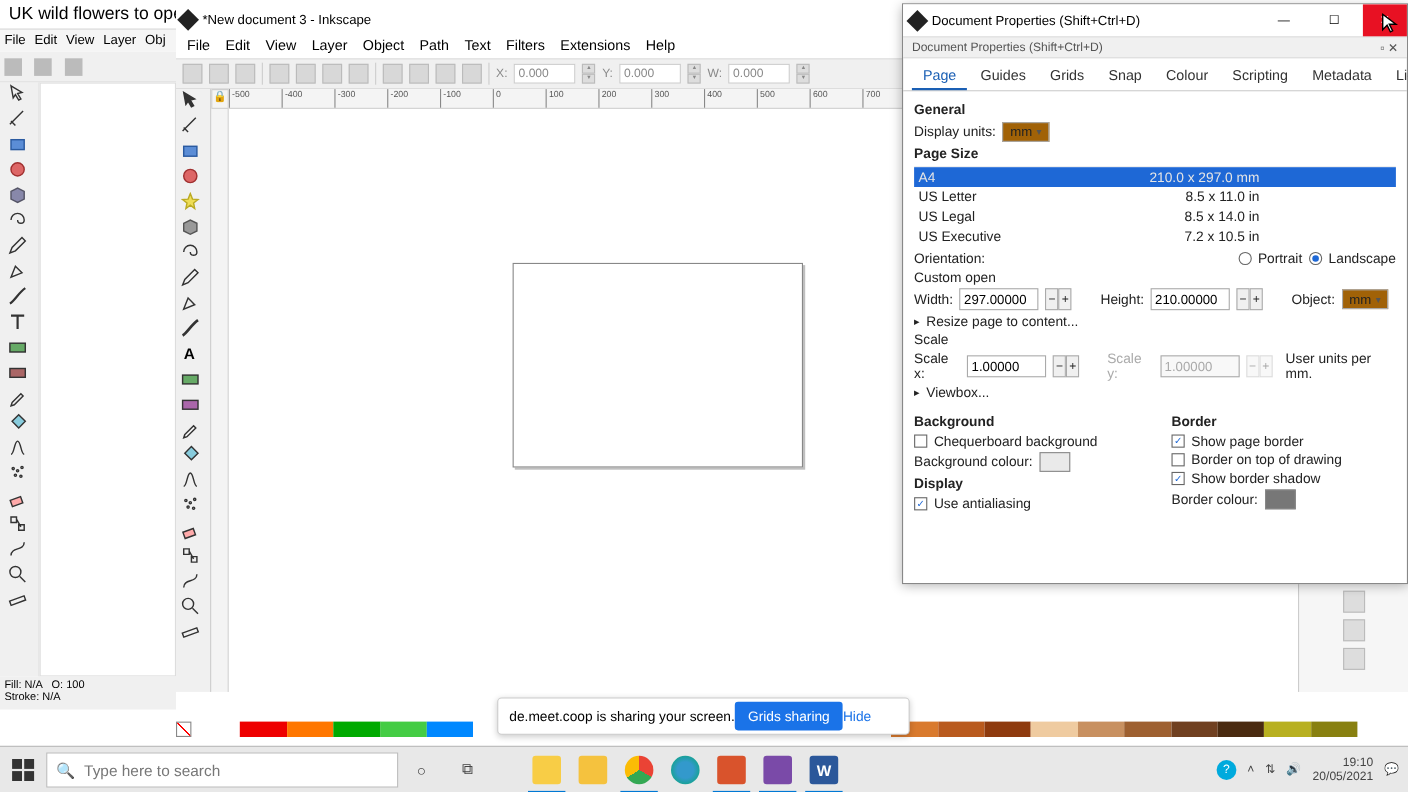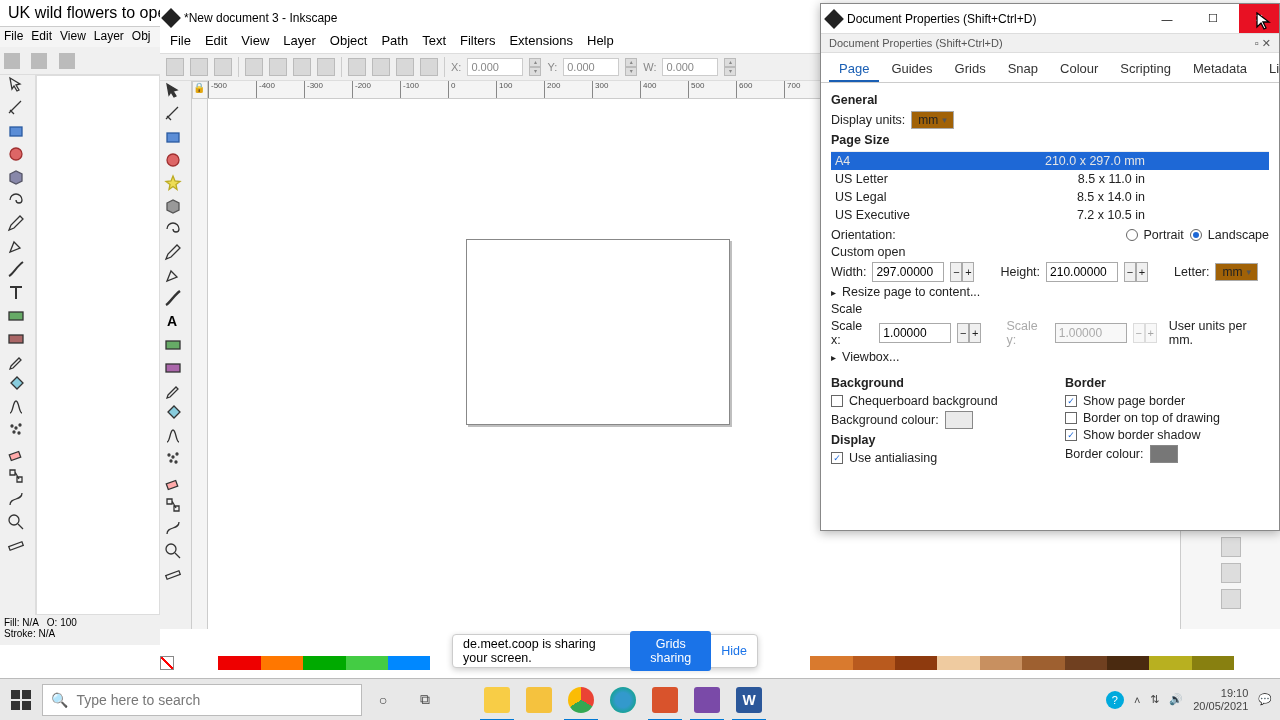--- a/index.html
+++ b/index.html
@@ -78,21 +78,21 @@
 .numin { width:72px; height:20px; border:1px solid #aaa; padding:0 3px; font-size:12px; background:#fff; }
 .numin.dis { color:#aaa; background:#f8f8f8; }
 .pm { display:inline-flex; }
 .pm span { width:12px;height:20px;border:1px solid #aaa;text-align:center;line-height:18px;font-size:11px;background:#f0f0f0;}
 .swcolor { width:28px; height:18px; border:1px solid #888; background:#eaeaea; }
 .swcolor.dark { background:#777; }
 .caret { font-size:10px; }
 .dlg-body a.exp { color:#222; text-decoration:none; }
 
 
-.share-banner { position:absolute; top:634px; left:452px; width:306px; height:34px; background:#fff; border:1px solid #ccc; border-radius:4px; box-shadow:0 2px 6px rgba(0,0,0,0.2); display:flex; align-items:center; padding:0 10px; gap:10px; font-size:12.5px; }
+.share-banner { position:absolute; top:634px; left:452px; width:375px; height:34px; background:#fff; border:1px solid #ccc; border-radius:4px; box-shadow:0 2px 6px rgba(0,0,0,0.2); display:flex; align-items:center; padding:0 10px; font-size:12.5px; }
 .share-banner .stop { background:#1a73e8; color:#fff; border:none; padding:6px 12px; border-radius:3px; font-size:12.5px; }
 .share-banner .hide { color:#1a73e8; }
 
 
 .taskbar { position:absolute; top:678px; left:0; width:1280px; height:42px; background:#e8e8e8; border-top:1px solid #bbb; display:flex; align-items:center; }
 .taskbar .start { width:42px; height:42px; display:flex; align-items:center; justify-content:center; }
 .taskbar .start .winlogo { width:20px;height:20px;display:grid;grid-template:1fr 1fr/1fr 1fr;gap:2px;}
 .taskbar .start .winlogo div{background:#333;}
 .taskbar .search { width:320px; height:32px; background:#fff; border:1px solid #bbb; display:flex; align-items:center; padding:0 8px; gap:8px; color:#777; font-size:14px;}
 .taskbar .tbtn { width:42px; height:42px; display:flex; align-items:center; justify-content:center; color:#444; font-size:14px;}
@@ -451,21 +451,21 @@
           <span>+</span>
         </span>
       <span style="width:14px"></span>
       <span>Height:</span>
       <input class="numin" value="210.00000" style="">
       <span class="pm">
           <span>−</span>
           <span>+</span>
         </span>
       <span style="width:14px"></span>
-      <span>Letter:</span>
+      <span>Object:</span>
       <span class="sel">mm</span>
     </div>
     <div class="row">
       <span class="caret">▸</span>
       <a class="exp">Resize page to content...</a>
     </div>
 
     <div>Scale</div>
     <div class="row">
       <span>Scale x:</span>

